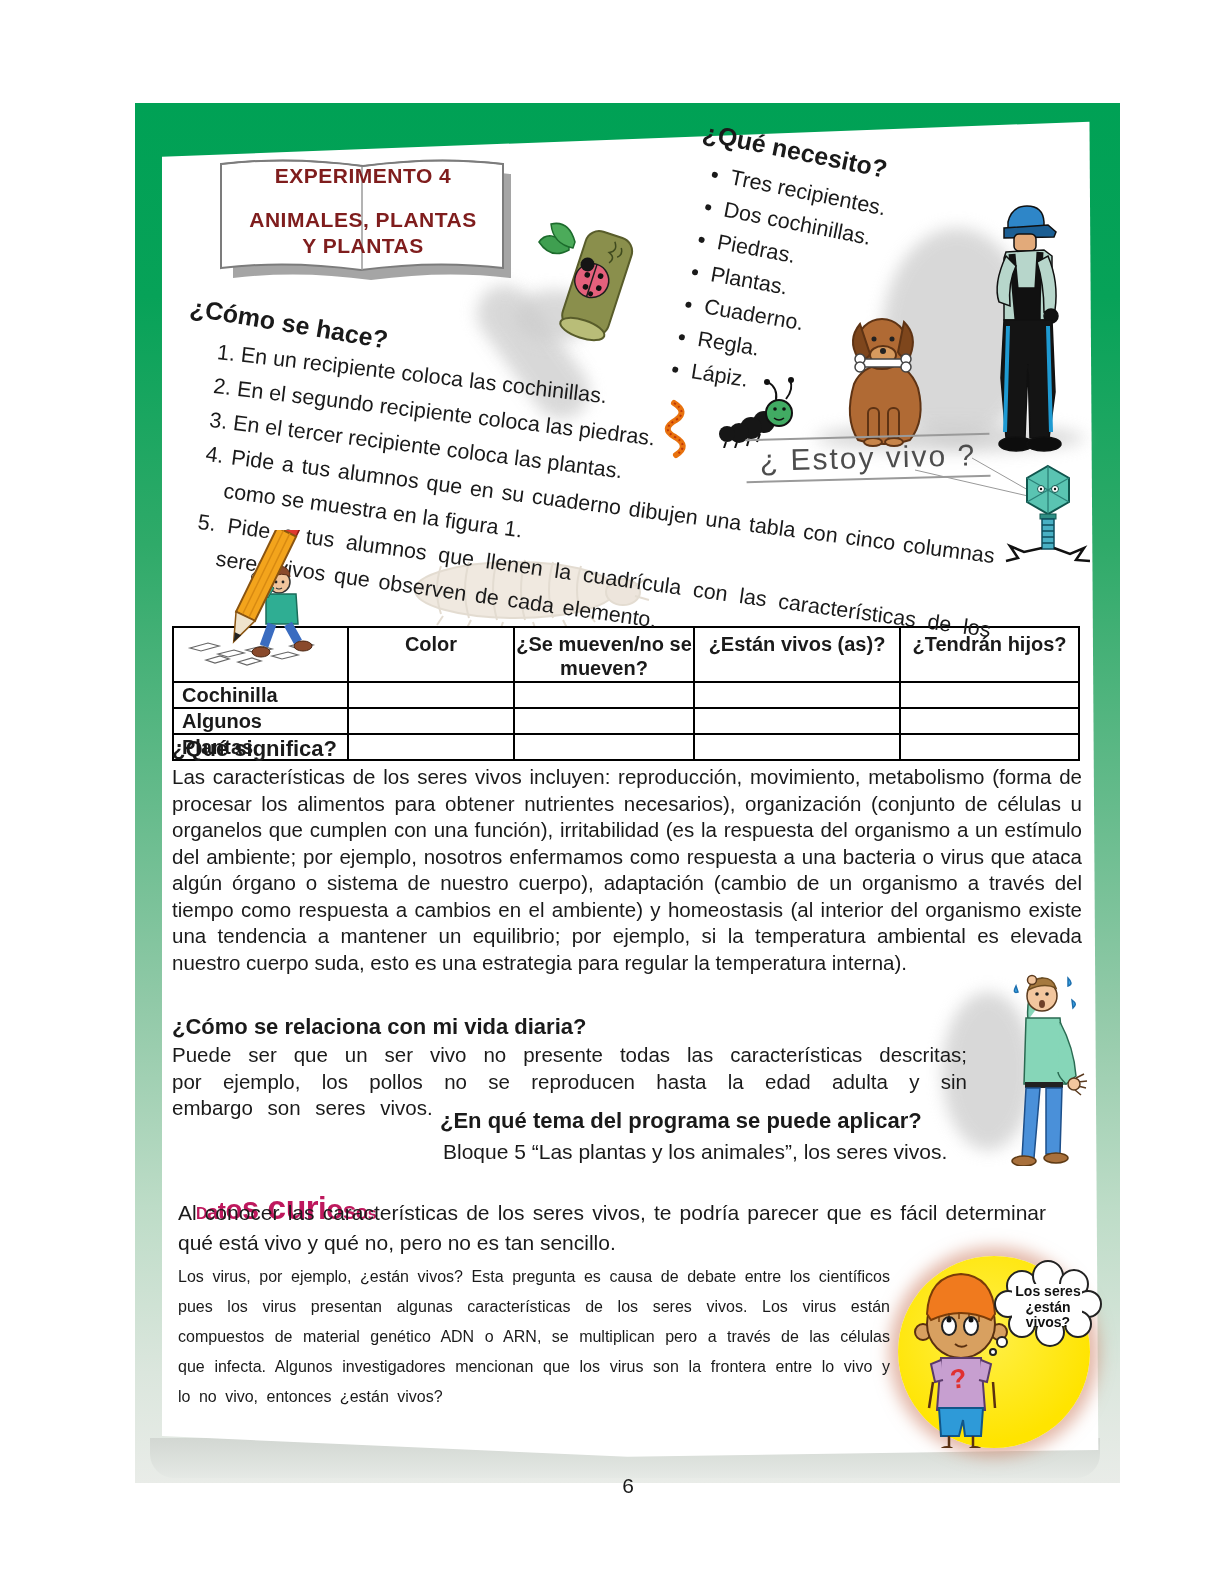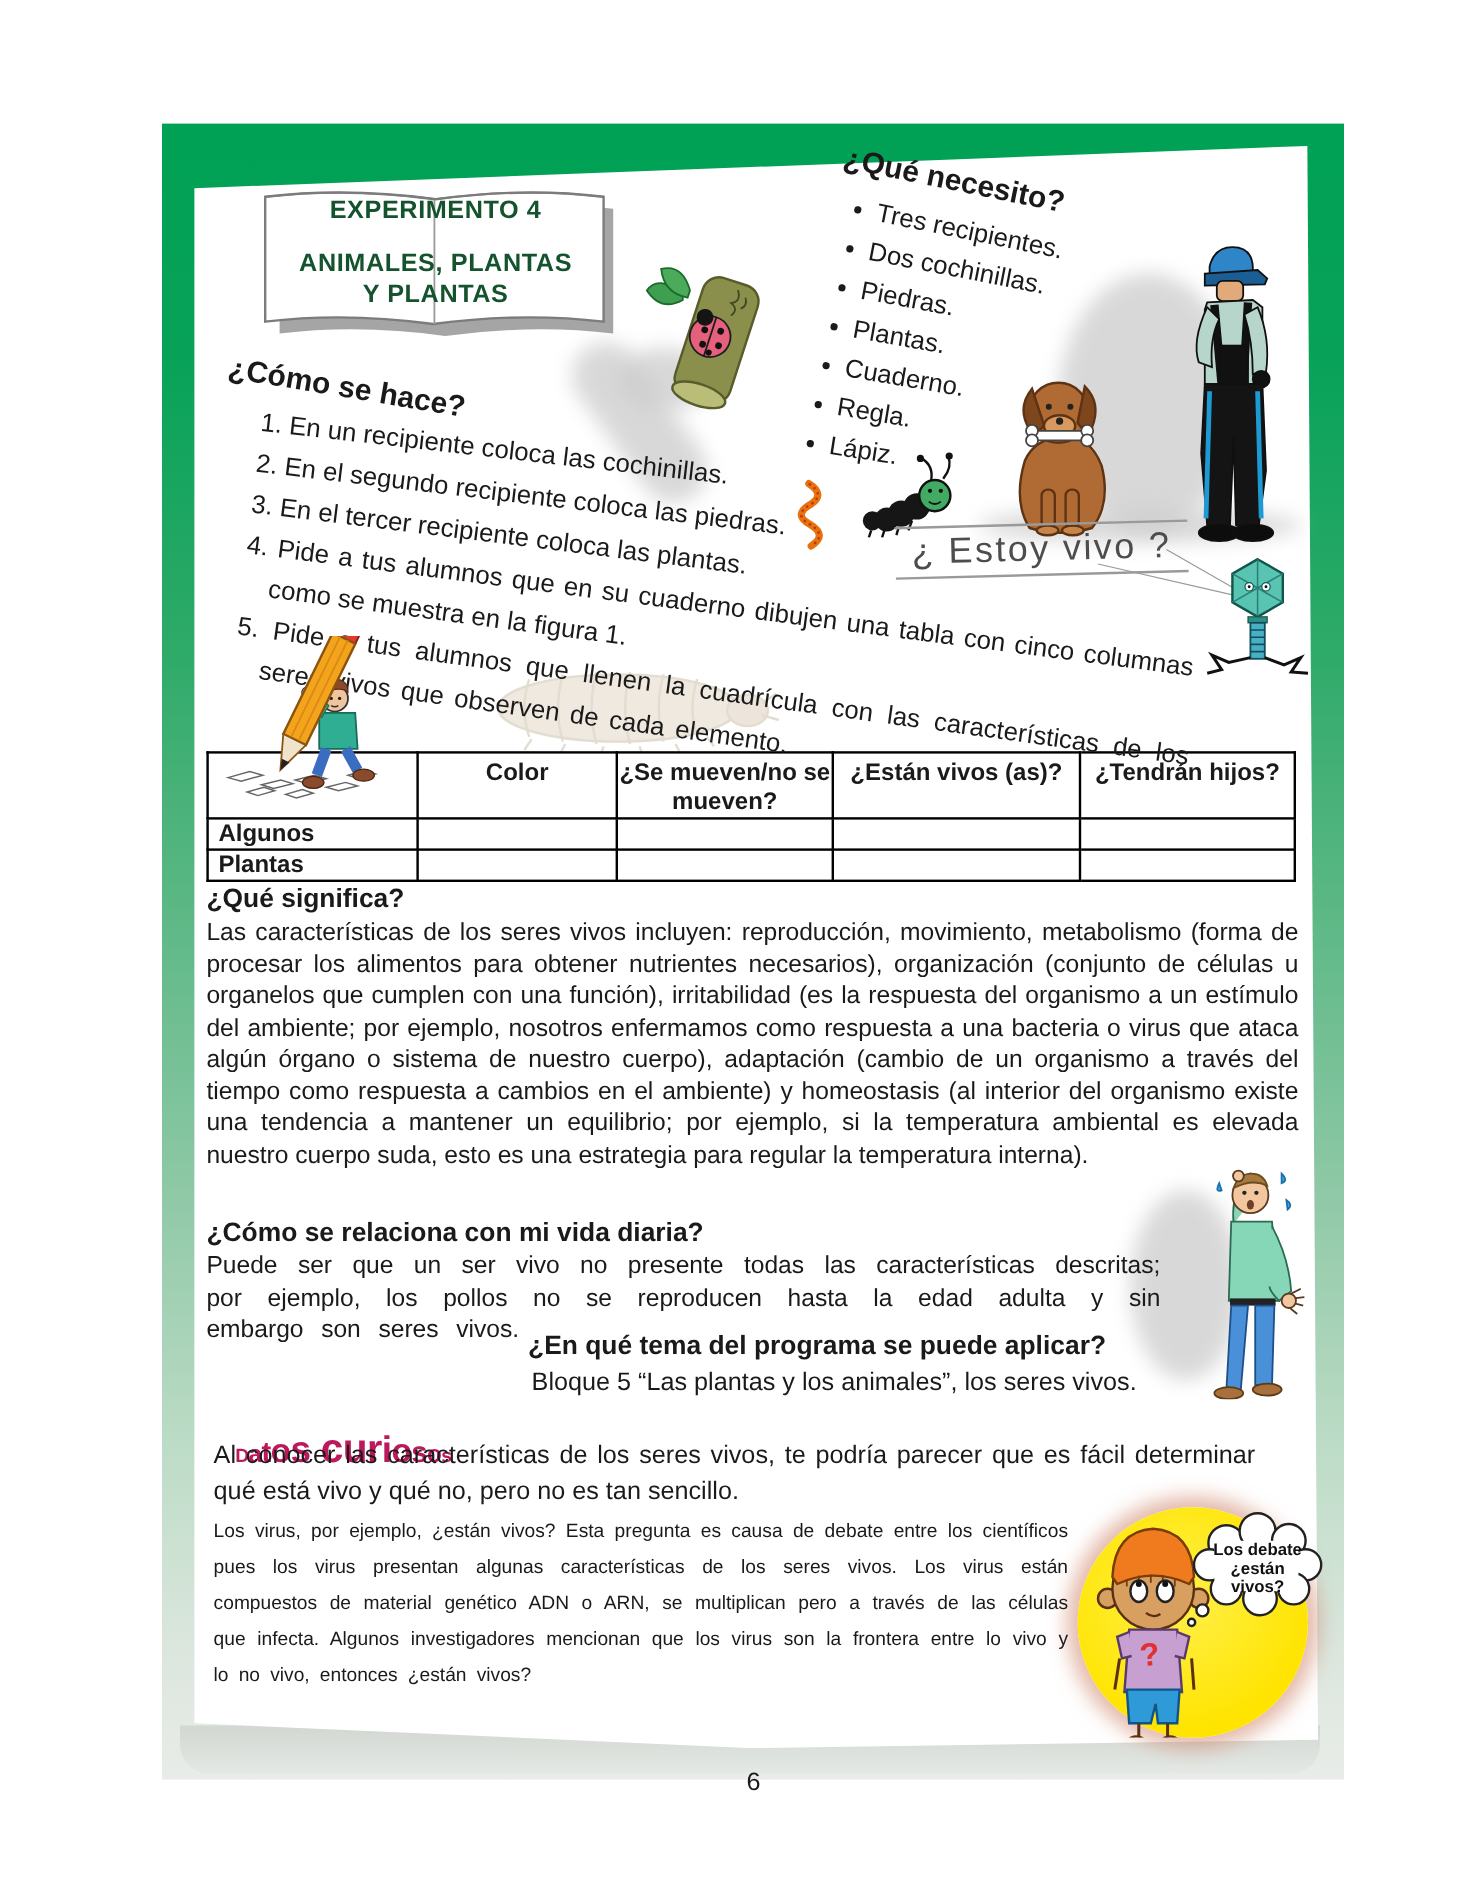--- a/index.html
+++ b/index.html
@@ -21,21 +21,21 @@
   .log-shadow{left:505px;top:276px;width:56px;height:152px;border-radius:28px;
     transform:rotate(-36deg);}
   .log-shadow2{left:515px;top:290px;width:78px;height:52px;}
   .man-shadow{left:882px;top:228px;width:150px;height:215px;}
   .ground-shadow{left:815px;top:424px;width:270px;height:28px;}
   .confman-shadow{left:942px;top:992px;width:92px;height:158px;}
 
   
   .book-wrap{left:213px;top:148px;width:300px;height:145px;z-index:4;}
   .book-line{position:absolute;width:100%;text-align:center;font-weight:bold;
-    font-size:21px;letter-spacing:.5px;color:#14532d;}
+    font-size:21px;letter-spacing:.5px;color:#7f1d1d;}
   .bl1{top:16px;} .bl2{top:60px;} .bl3{top:86px;}
 
   .necesito{left:706px;top:118px;width:280px;z-index:5;transform:rotate(11.5deg);
     transform-origin:top left;}
   .necesito h3{margin:0;font-size:25px;font-weight:bold;}
   .necesito ul{margin:8px 0 0 0;padding-left:36px;}
   .necesito li{font-size:21.5px;line-height:33px;transform-origin:left center;}
   .necesito li:nth-child(2){transform:rotate(-.5deg);}
   .necesito li:nth-child(3){transform:rotate(-1deg);}
   .necesito li:nth-child(4){transform:rotate(-1.4deg);}
@@ -298,20 +298,27 @@
         <tr>
           <th></th>
           <th>Color</th>
           <th>¿Se mueven/no se mueven?</th>
           <th>¿Están vivos (as)?</th>
           <th>¿Tendrán hijos?</th>
         </tr>
       </thead>
       <tbody>
         <tr>
+          <th>Cochinilla</th>
+          <td></td>
+            <td></td>
+          <td></td>
+            <td></td>
+        </tr>
+        <tr>
           <th>Algunos</th>
           <td></td>
             <td></td>
           <td></td>
             <td></td>
         </tr>
         <tr>
           <th>Plantas</th>
           <td></td>
             <td></td>
@@ -389,21 +396,21 @@
         <circle cx="90" cy="66" r="13"></circle>
         <circle cx="62" cy="74" r="14"></circle>
       <circle cx="34" cy="66" r="13"></circle>
         <circle cx="20" cy="46" r="13"></circle>
       <rect x="24" y="26" width="70" height="42" stroke="none"></rect>
       <circle cx="14" cy="84" r="5"></circle>
         <circle cx="5" cy="94" r="3"></circle>
     </g>
   </svg>
   <div class="abs bubble-text">
-    <div>Los debate</div>
+    <div>Los seres</div>
     <div>¿están</div>
     <div>vivos?</div>
   </div>
   <div class="abs shirt-mark">?</div>
 
   <div class="abs pagenum">6</div>
 
 </div>
 
 </body></html>

